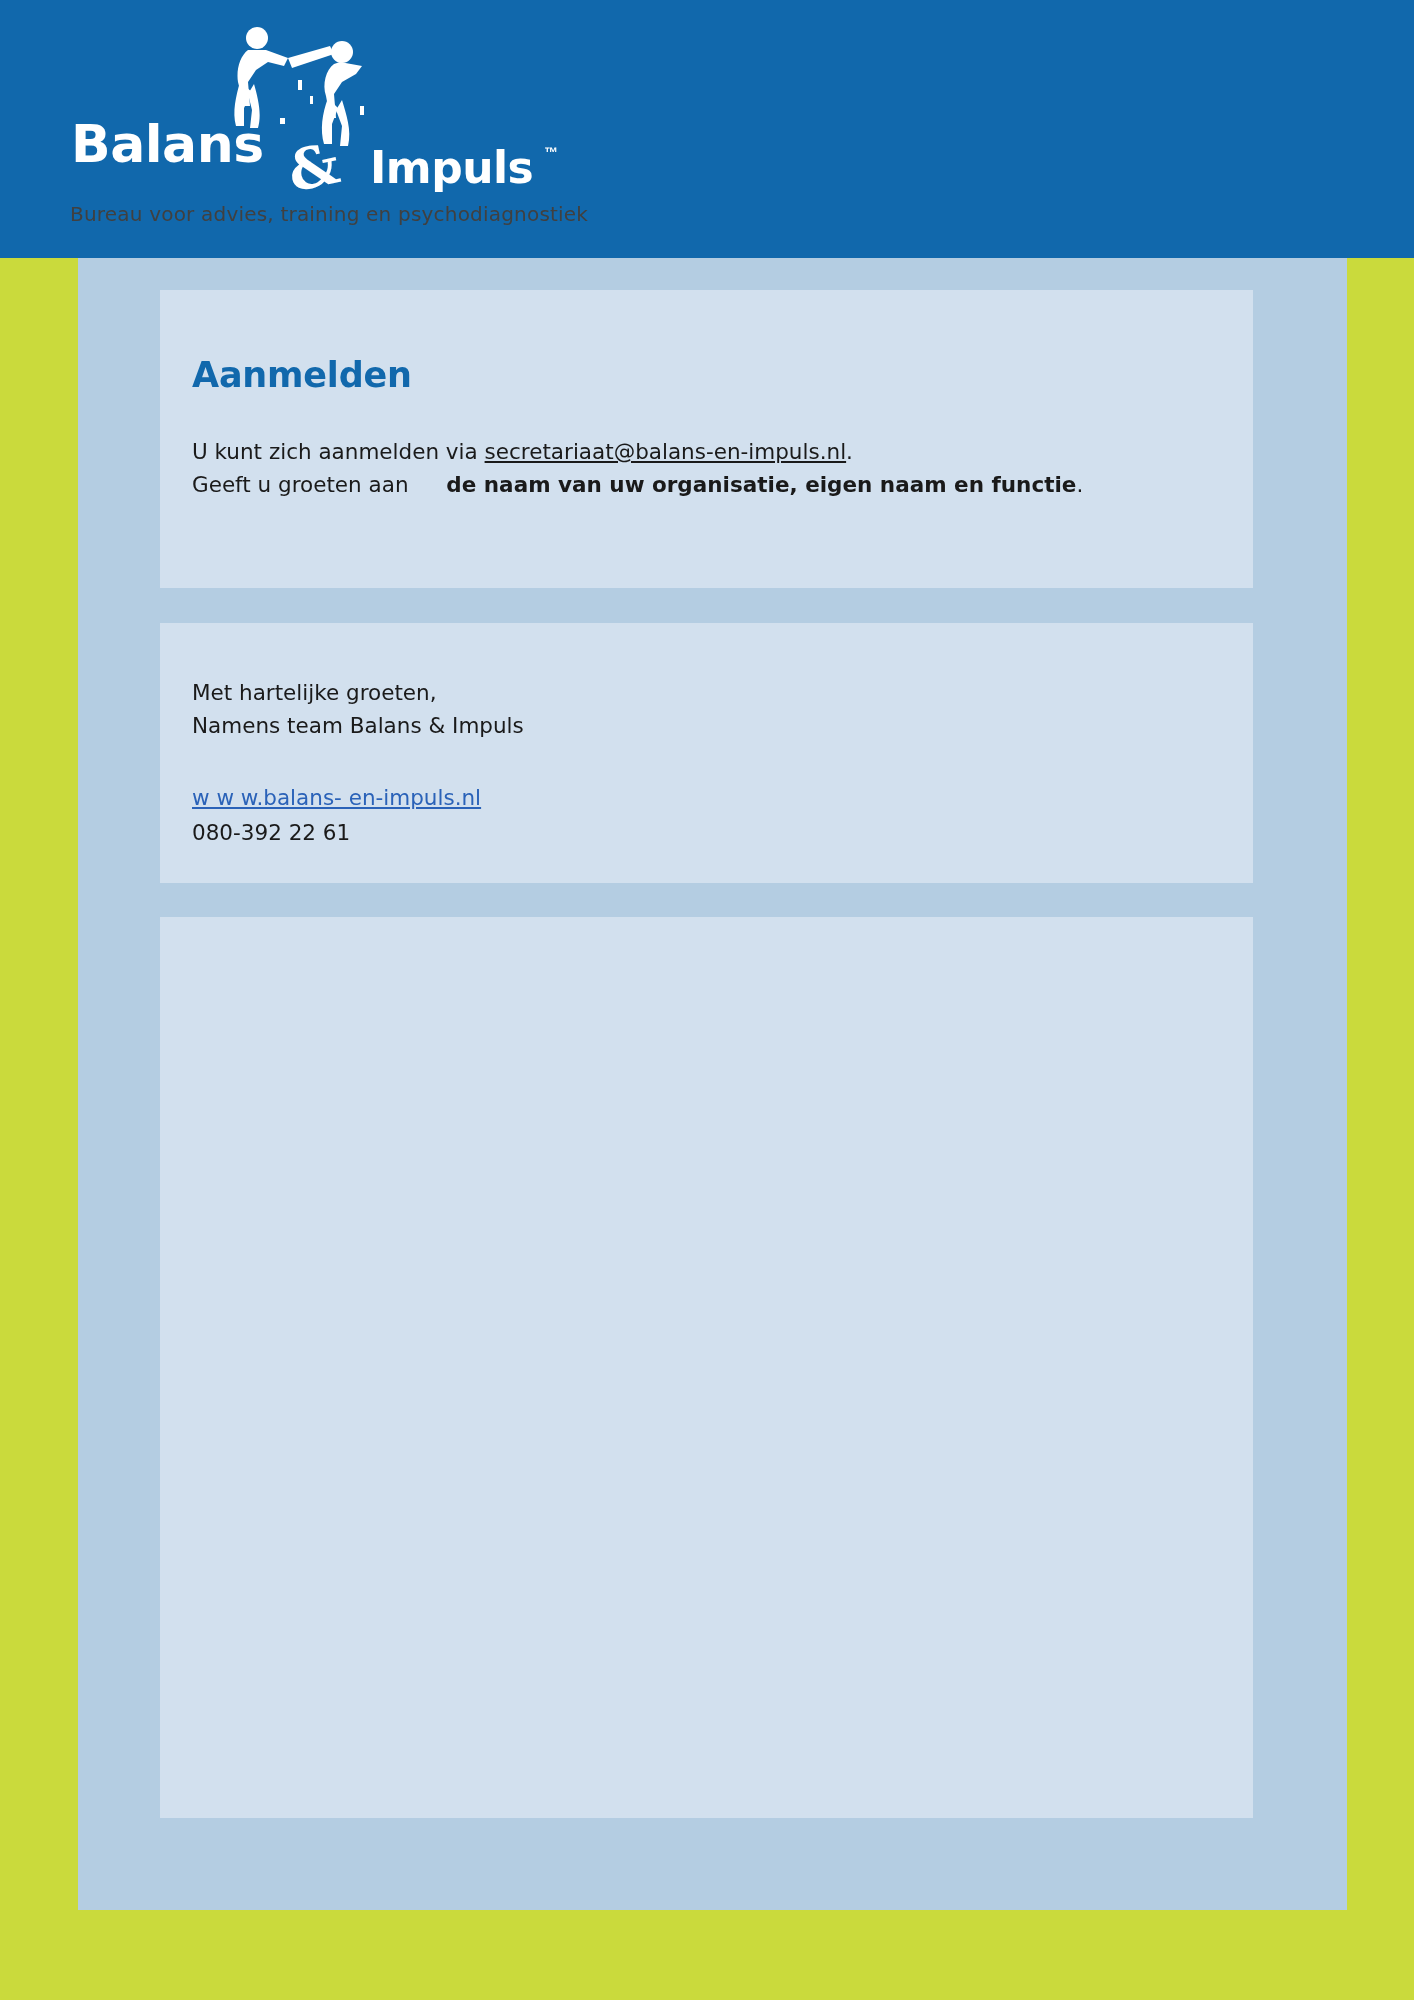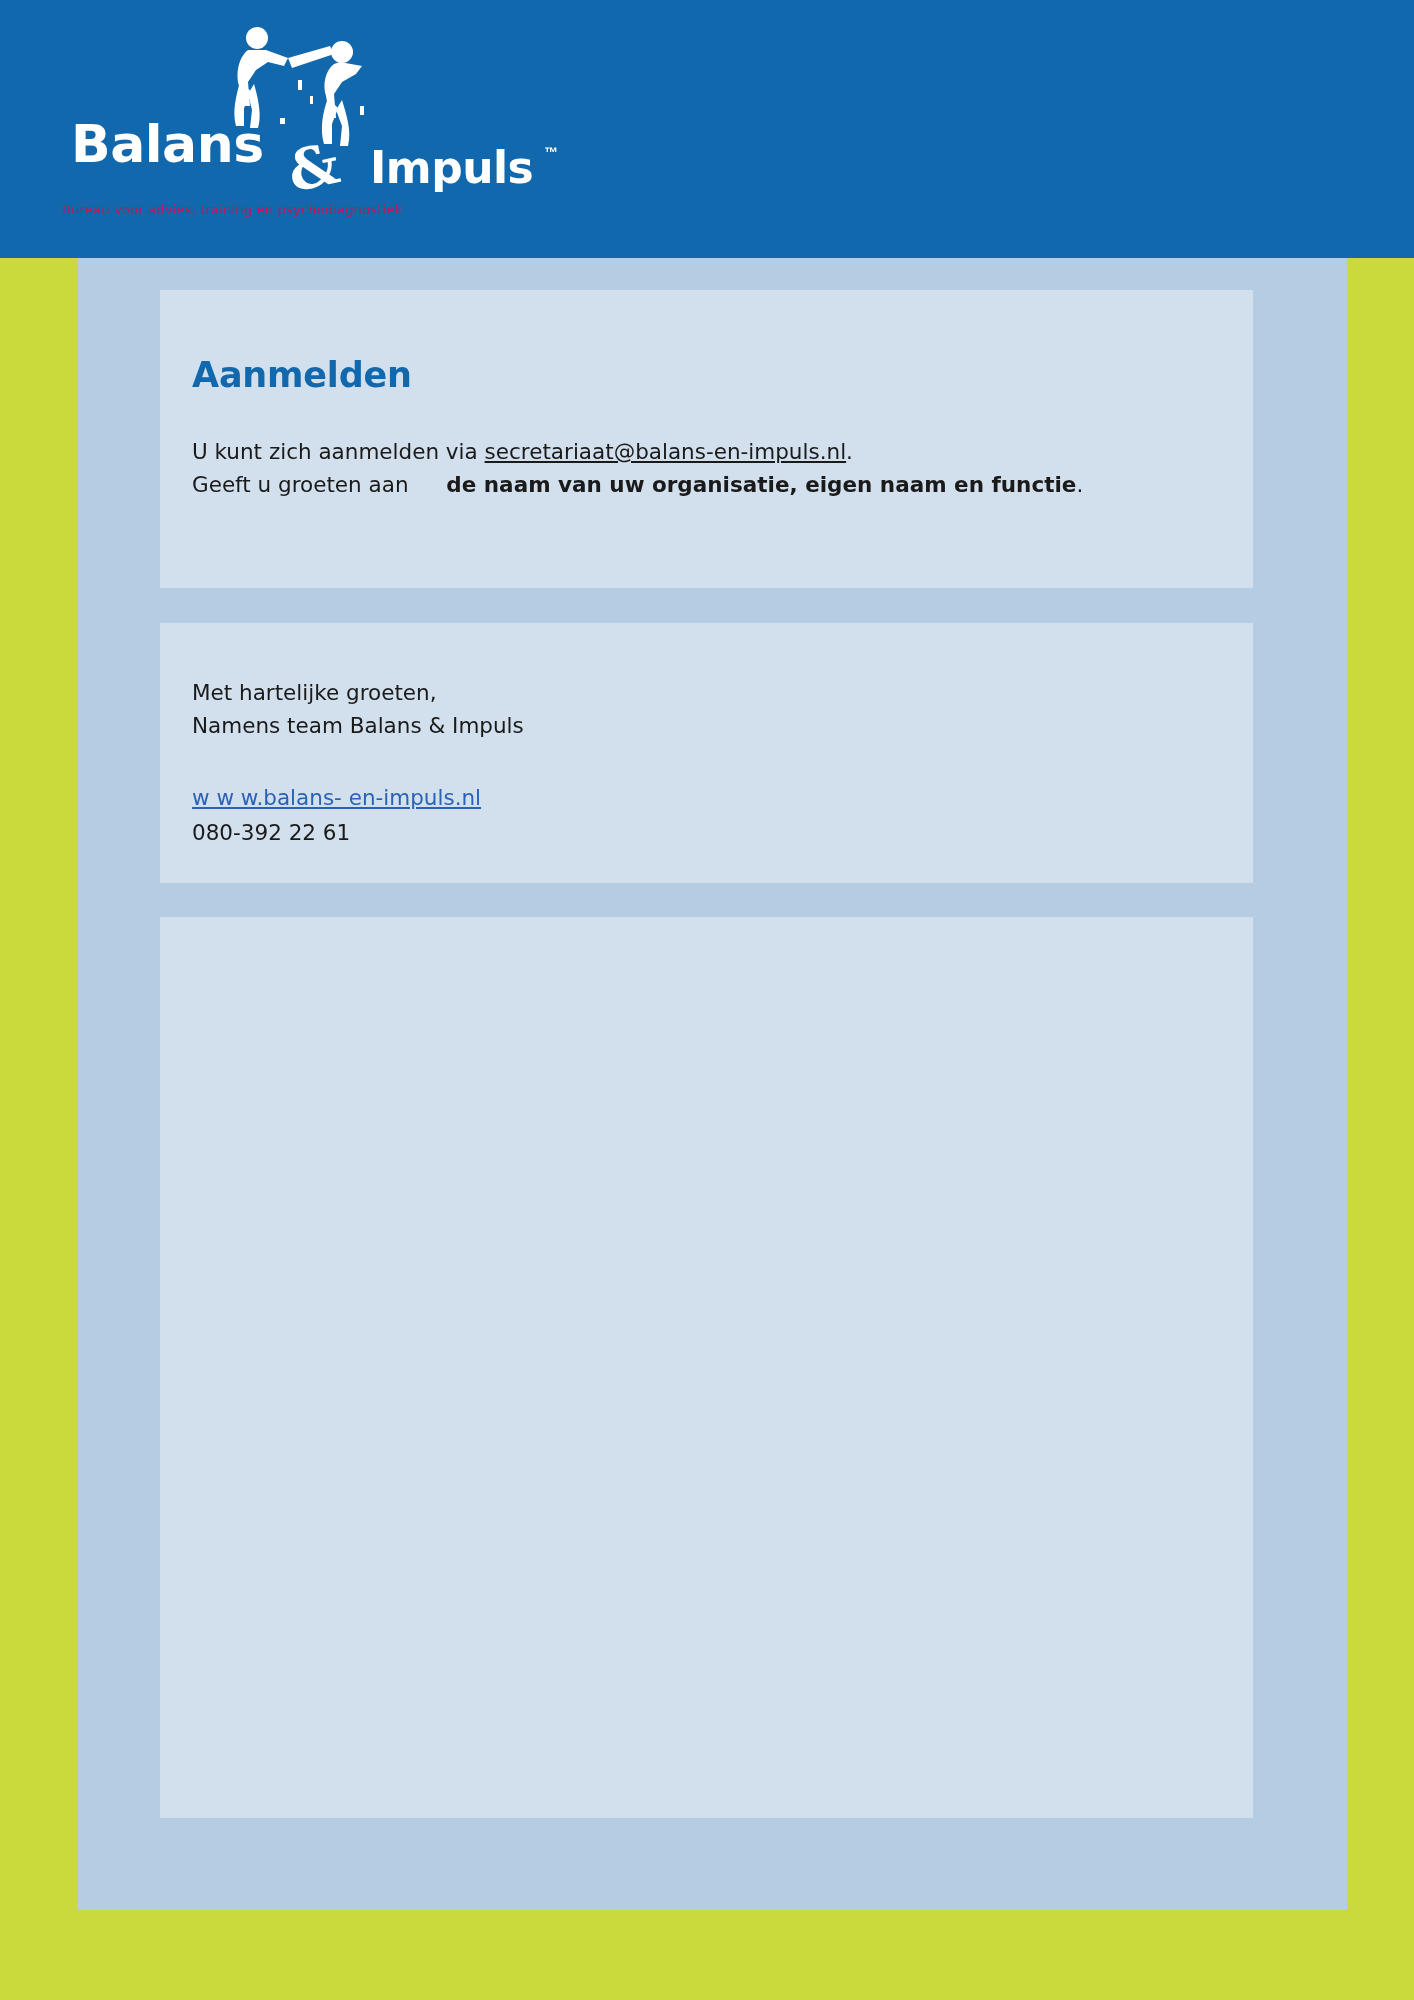--- a/index.html
+++ b/index.html
@@ -90,24 +90,24 @@
   
   .logo-figures {
     position: absolute;
     left: 150px;
     top: 0px;
     width: 200px;
     height: 140px;
   }
   .logo-tagline {
     position: absolute;
-    left: 2px;
+    left: 10px;
     top: 180px;
-    color: #be185d;
-    font-size: 13px;
+    color: #404040;
+    font-size: 20px;
     letter-spacing: 0.2px;
     white-space: nowrap;
     font-family: "DejaVu Sans", sans-serif;
   }
 
   
   .content-column {
     position: absolute;
     left: 78px;
     top: 258px;

